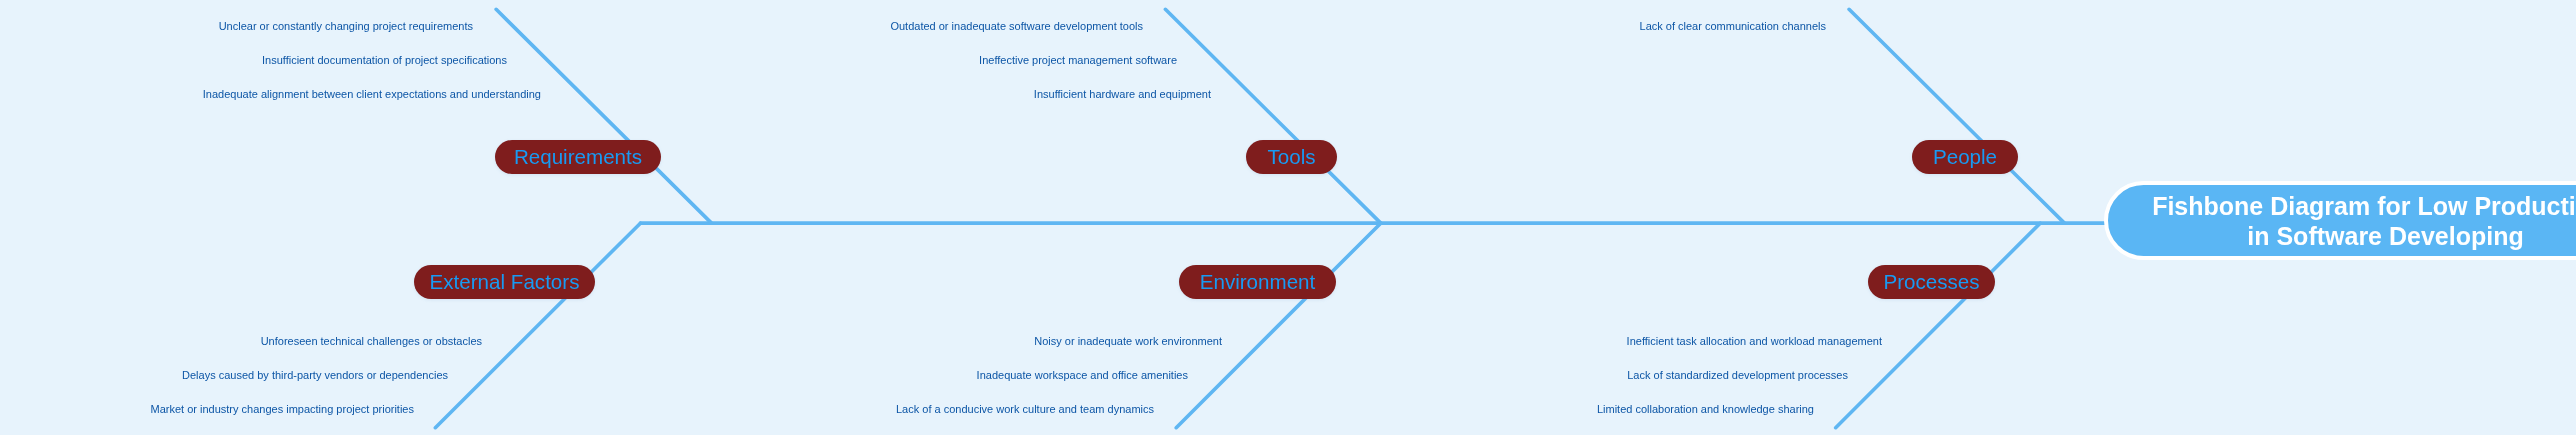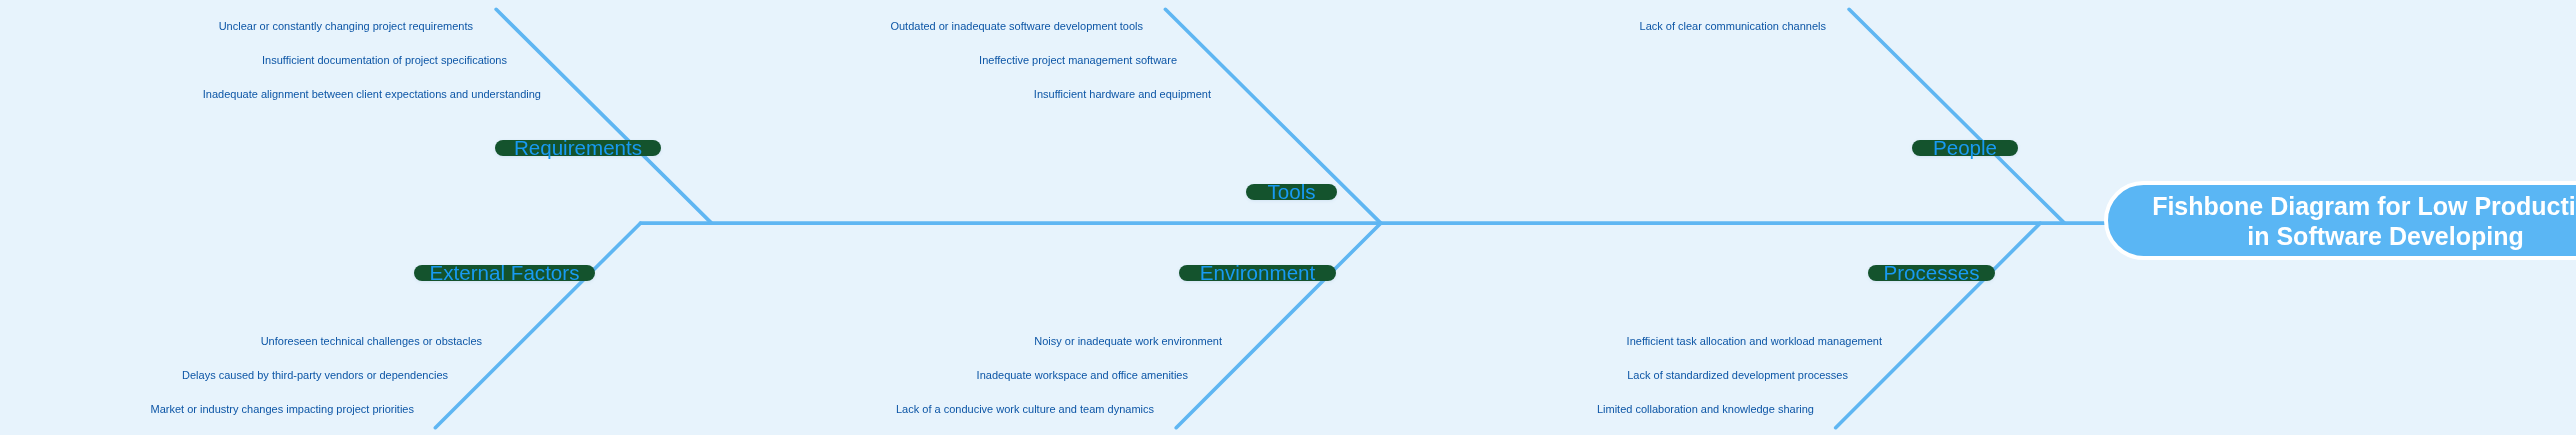--- a/index.html
+++ b/index.html
@@ -17,22 +17,22 @@
     z-index: 2;
     font-size: 11px;
     line-height: 17.5px;
     color: #0d56a6;
     white-space: nowrap;
     text-align: right;
   }
   .pill {
     position: absolute;
     z-index: 3;
-    height: 16px;
-    background: #14532d;
+    height: 34px;
+    background: #7f1d1d;
     border-radius: 17px;
     display: flex;
     align-items: center;
     justify-content: center;
     box-shadow: 0 1px 3.1px rgba(120,160,200,0.18);
   }
   .pill span {
     font-size: 20.6px;
     color: #189af2;
     white-space: nowrap;
@@ -95,21 +95,21 @@
   <div class="cause" style="right:1489px; top:367px;">Inadequate workspace and office amenities</div>
   <div class="cause" style="right:1523px; top:401px;">Lack of a conducive work culture and team dynamics</div>
 
   <div class="cause" style="right:795px; top:333px;">Inefficient task allocation and workload management</div>
   <div class="cause" style="right:829px; top:367px;">Lack of standardized development processes</div>
   <div class="cause" style="right:863px; top:401px;">Limited collaboration and knowledge sharing</div>
 
   <div class="pill" style="left:495px;  top:140px; width:166px;">
     <span>Requirements</span>
   </div>
-  <div class="pill" style="left:1246px; top:140px; width:91px;margin-top:44px;">
+  <div class="pill" style="left:1246px; top:140px; width:91px;">
     <span>Tools</span>
   </div>
   <div class="pill" style="left:1912px; top:140px; width:106px;">
     <span>People</span>
   </div>
   <div class="pill" style="left:414px;  top:265px; width:181px;">
     <span>External Factors</span>
   </div>
   <div class="pill" style="left:1179px; top:265px; width:157px;">
     <span>Environment</span>

